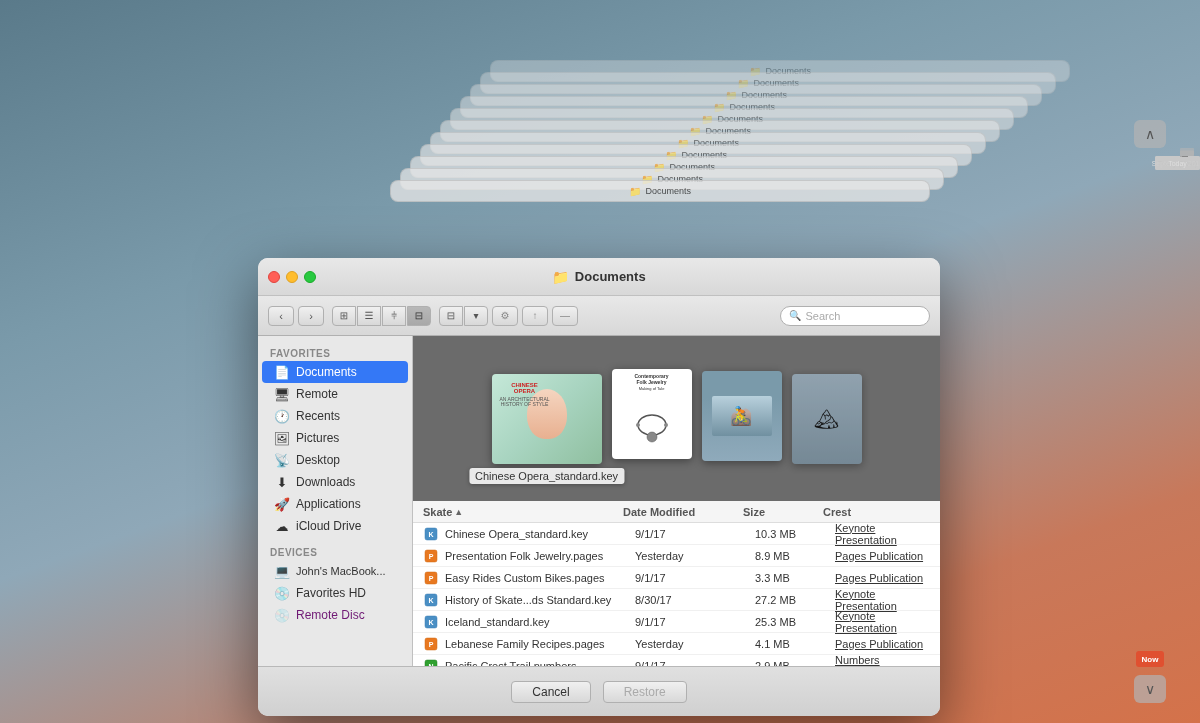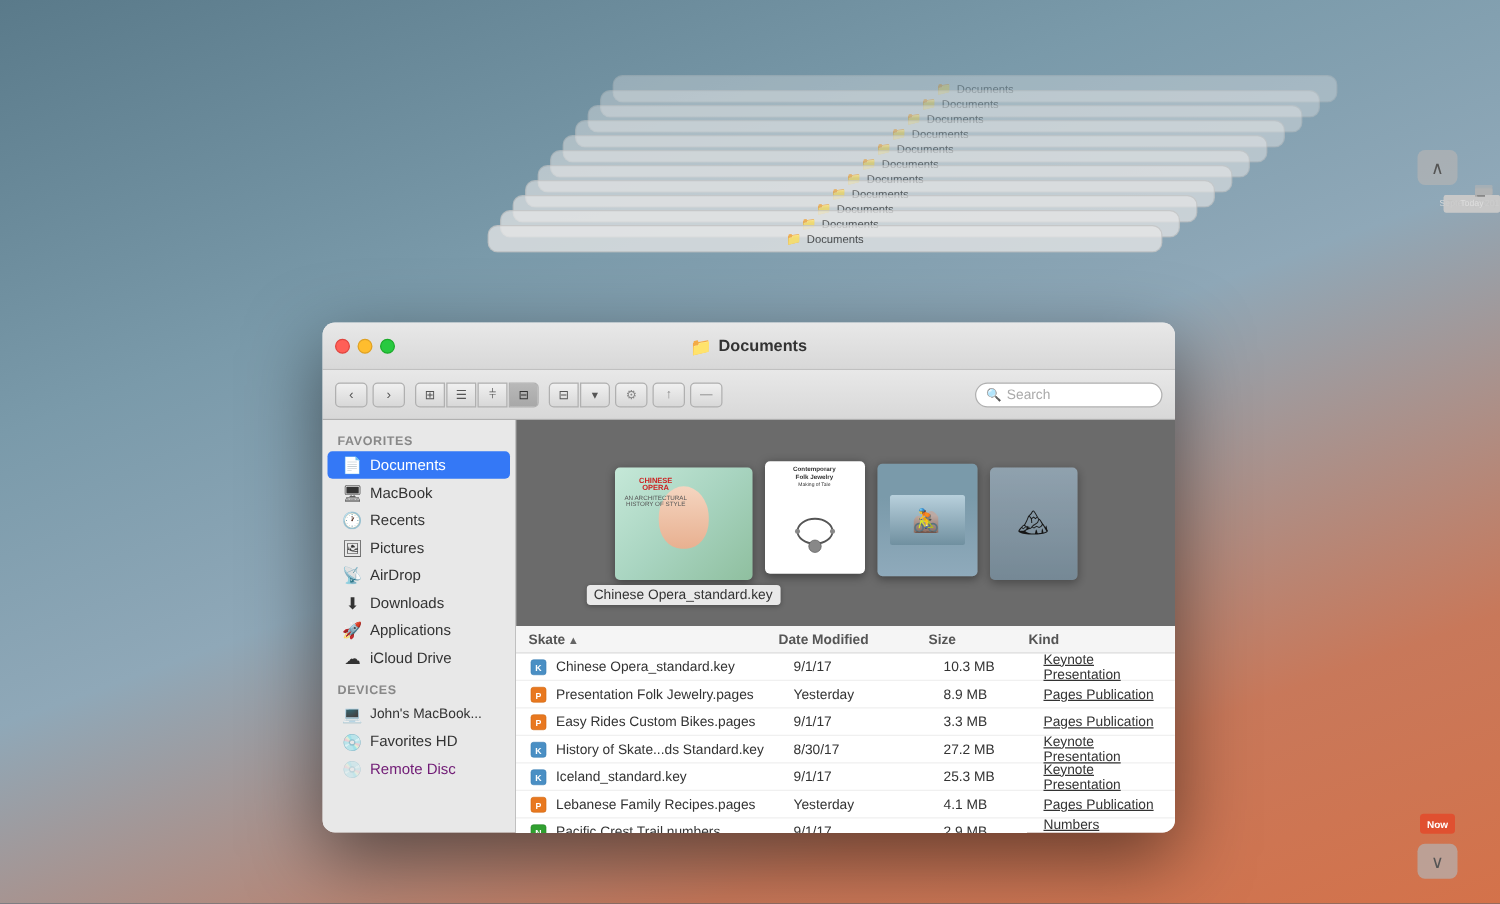--- a/index.html
+++ b/index.html
@@ -598,33 +598,33 @@
 
       <div class="sidebar">
         <div class="sidebar-section-header">Favorites</div>
 
         <div class="sidebar-item active">
           <span class="sidebar-icon">📄</span>
           <span>Documents</span>
         </div>
         <div class="sidebar-item">
           <span class="sidebar-icon">🖥</span>
-          <span>MacBook</span>
+          <span>Remote</span>
         </div>
         <div class="sidebar-item">
           <span class="sidebar-icon">🕐</span>
           <span>Recents</span>
         </div>
         <div class="sidebar-item">
           <span class="sidebar-icon">🖼</span>
           <span>Pictures</span>
         </div>
         <div class="sidebar-item">
           <span class="sidebar-icon">📡</span>
-          <span>AirDrop</span>
+          <span>Desktop</span>
         </div>
         <div class="sidebar-item">
           <span class="sidebar-icon">⬇</span>
           <span>Downloads</span>
         </div>
         <div class="sidebar-item">
           <span class="sidebar-icon">🚀</span>
           <span>Applications</span>
         </div>
         <div class="sidebar-item">
@@ -700,21 +700,21 @@
               <span>Skate</span>
               <span class="sort-arrow">▲</span>
             </div>
             <div class="file-header-col col-modified">
               <span>Date Modified</span>
             </div>
             <div class="file-header-col col-size">
               <span>Size</span>
             </div>
             <div class="file-header-col col-kind">
-              <span>Kind</span>
+              <span>Crest</span>
             </div>
           </div>
 
           <div class="file-row">
             <div class="file-icon">
               <svg width="14" height="14" viewBox="0 0 14 14">
                   <rect x="1" y="1" width="12" height="12" rx="2" fill="#4a8fc4" stroke="#3a7fb4" stroke-width="0.5"></rect>
                   <text x="7" y="10" text-anchor="middle" font-size="7" fill="white" font-weight="bold">K</text>
                 </svg>
             </div>
@@ -798,20 +798,24 @@
             </div>
             <div class="file-name">Pacific Crest Trail.numbers</div>
             <div class="file-modified">9/1/17</div>
             <div class="file-size">2.9 MB</div>
             <div class="file-kind">Numbers Spreadsheet</div>
           </div>
         </div>
       </div>
     </div>
 
+    <div class="bottom-bar">
+      <button class="bottom-btn btn-cancel">Cancel</button>
+      <button class="bottom-btn btn-restore">Restore</button>
+    </div>
   </div>
 
   <div class="timeline">
     <div class="timeline-btn">
       <span>∧</span>
     </div>
     <div style="display:flex;flex-direction:row;align-items:flex-start;gap:4px;flex:1;width:100%;">
       <div class="timeline-bar">
         <div class="timeline-marker" style="top:0;">
           <span style="font-size:7px;color:#555;white-space:nowrap;">Today (Now)</span>

